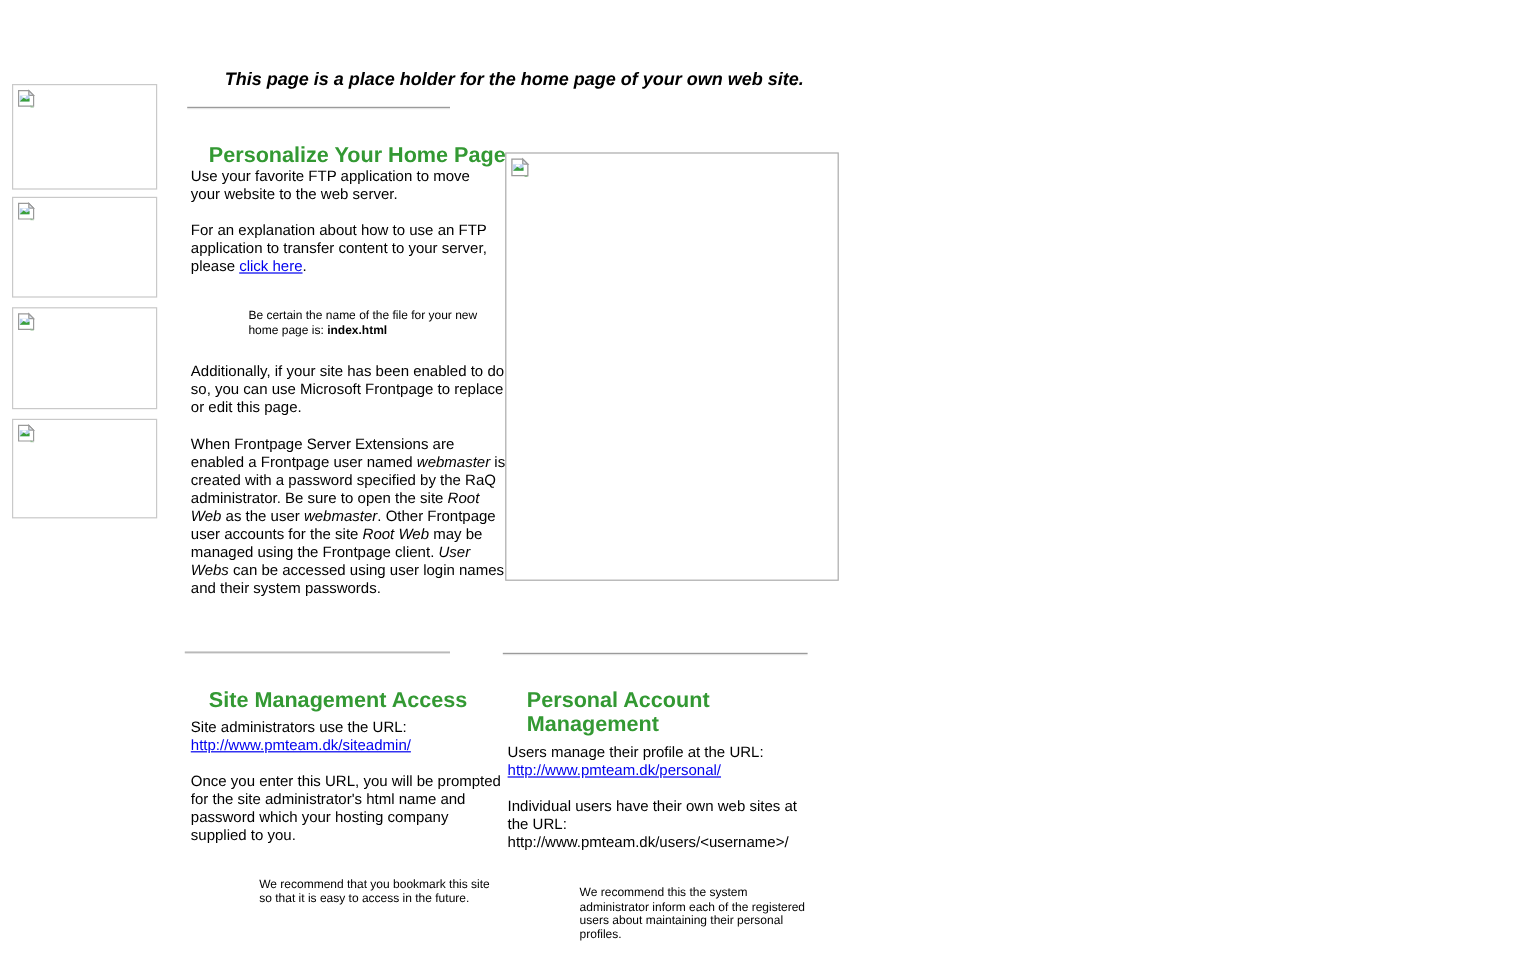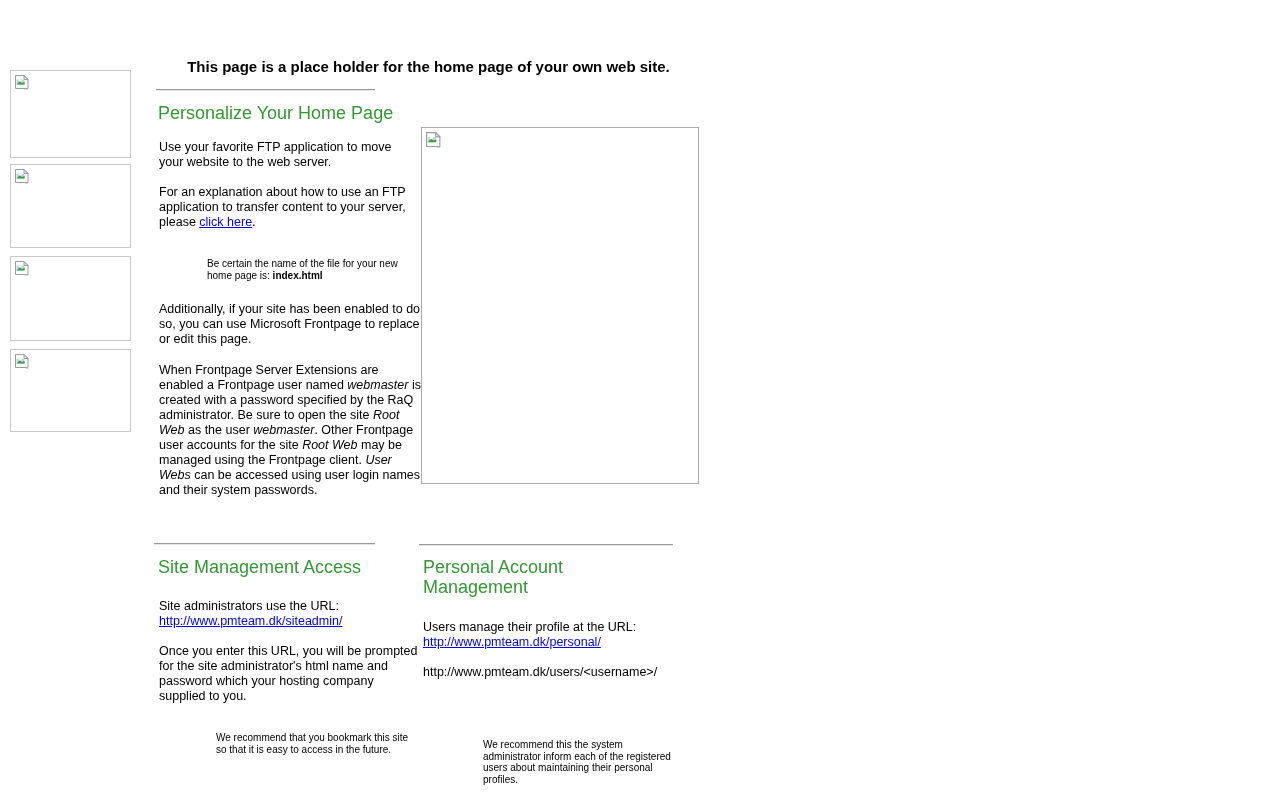--- a/index.html
+++ b/index.html
@@ -1,21 +1,21 @@
 <!DOCTYPE html>
 <html style="--heading-green: #339933; --link-blue: #0000ee;"><head>
 <meta charset="utf-8">
 <style>
   html,body{margin:0;padding:0;}
   body{
     width:1280px;height:800px;position:relative;overflow:hidden;
     background:#ffffff;color:#000000;
     font-family:"Liberation Sans","DejaVu Sans",sans-serif;
   }
-  .abs{position:absolute;}
+  .abs{position:absolute;font-style:italic;}
   
   .rail-box{
     position:absolute;left:10px;width:119px;
     border:1px solid #c9c9c9;background:#ffffff;
   }
   .rail-box .bimg{margin:3px 0 0 3px;}
   .rb1{top:70px;height:86px;}
   .rb2{top:164px;height:82px;}
   .rb3{top:256px;height:83px;}
   .rb4{top:349px;height:81px;}
@@ -31,22 +31,22 @@
     font-size:15px;font-weight:bold;line-height:18px;
   }
   .hr{
     position:absolute;height:0;border:none;margin:0;
     border-top:1px solid #9b9b9b;border-bottom:1px solid #e4e4e4;
   }
   .hr1{left:156px;top:89px;width:219px;}
   .hr2{left:154px;top:543px;width:221px;}
   .hr3{left:419px;top:544px;width:254px;}
   .green-h{
-    position:absolute;margin:0;
-    font-size:18px;font-weight:normal;line-height:20px;
+    position:absolute;margin:16px;
+    font-size:18px;font-weight:bold;line-height:20px;
     color:var(--heading-green,#339933);
   }
   .h-personalize{left:158px;top:103px;width:300px;}
   .h-sitemgmt{left:158px;top:557px;width:280px;}
   .h-personal{left:423px;top:557px;width:200px;}
   .body-p{
     position:absolute;margin:0;
     font-size:12.5px;line-height:15px;color:#000;
   }
   .p1{left:159px;top:140px;width:256px;}
@@ -153,15 +153,15 @@
 <p class="small-note smnote">We recommend that you bookmark this site so that it is easy to access in the future.</p>
 
 <div class="hr hr3"></div>
 <h2 class="green-h h-personal">Personal Account Management</h2>
 
 <p class="body-p pap1">
     <span class="blockspan">Users manage their profile at the URL:</span>
     <a class="lnk blocklink" href="#">http://www.pmteam.dk/personal/</a>
   </p>
 
-<p class="body-p pap2"><span class="blockspan">http://www.pmteam.dk/users/&lt;username&gt;/</span></p>
+<p class="body-p pap2"><span>Individual users have their own web sites at the URL:</span><span class="blockspan">http://www.pmteam.dk/users/&lt;username&gt;/</span></p>
 
 <p class="small-note panote">We recommend this the system administrator inform each of the registered users about maintaining their personal profiles.</p>
 
 </body></html>

